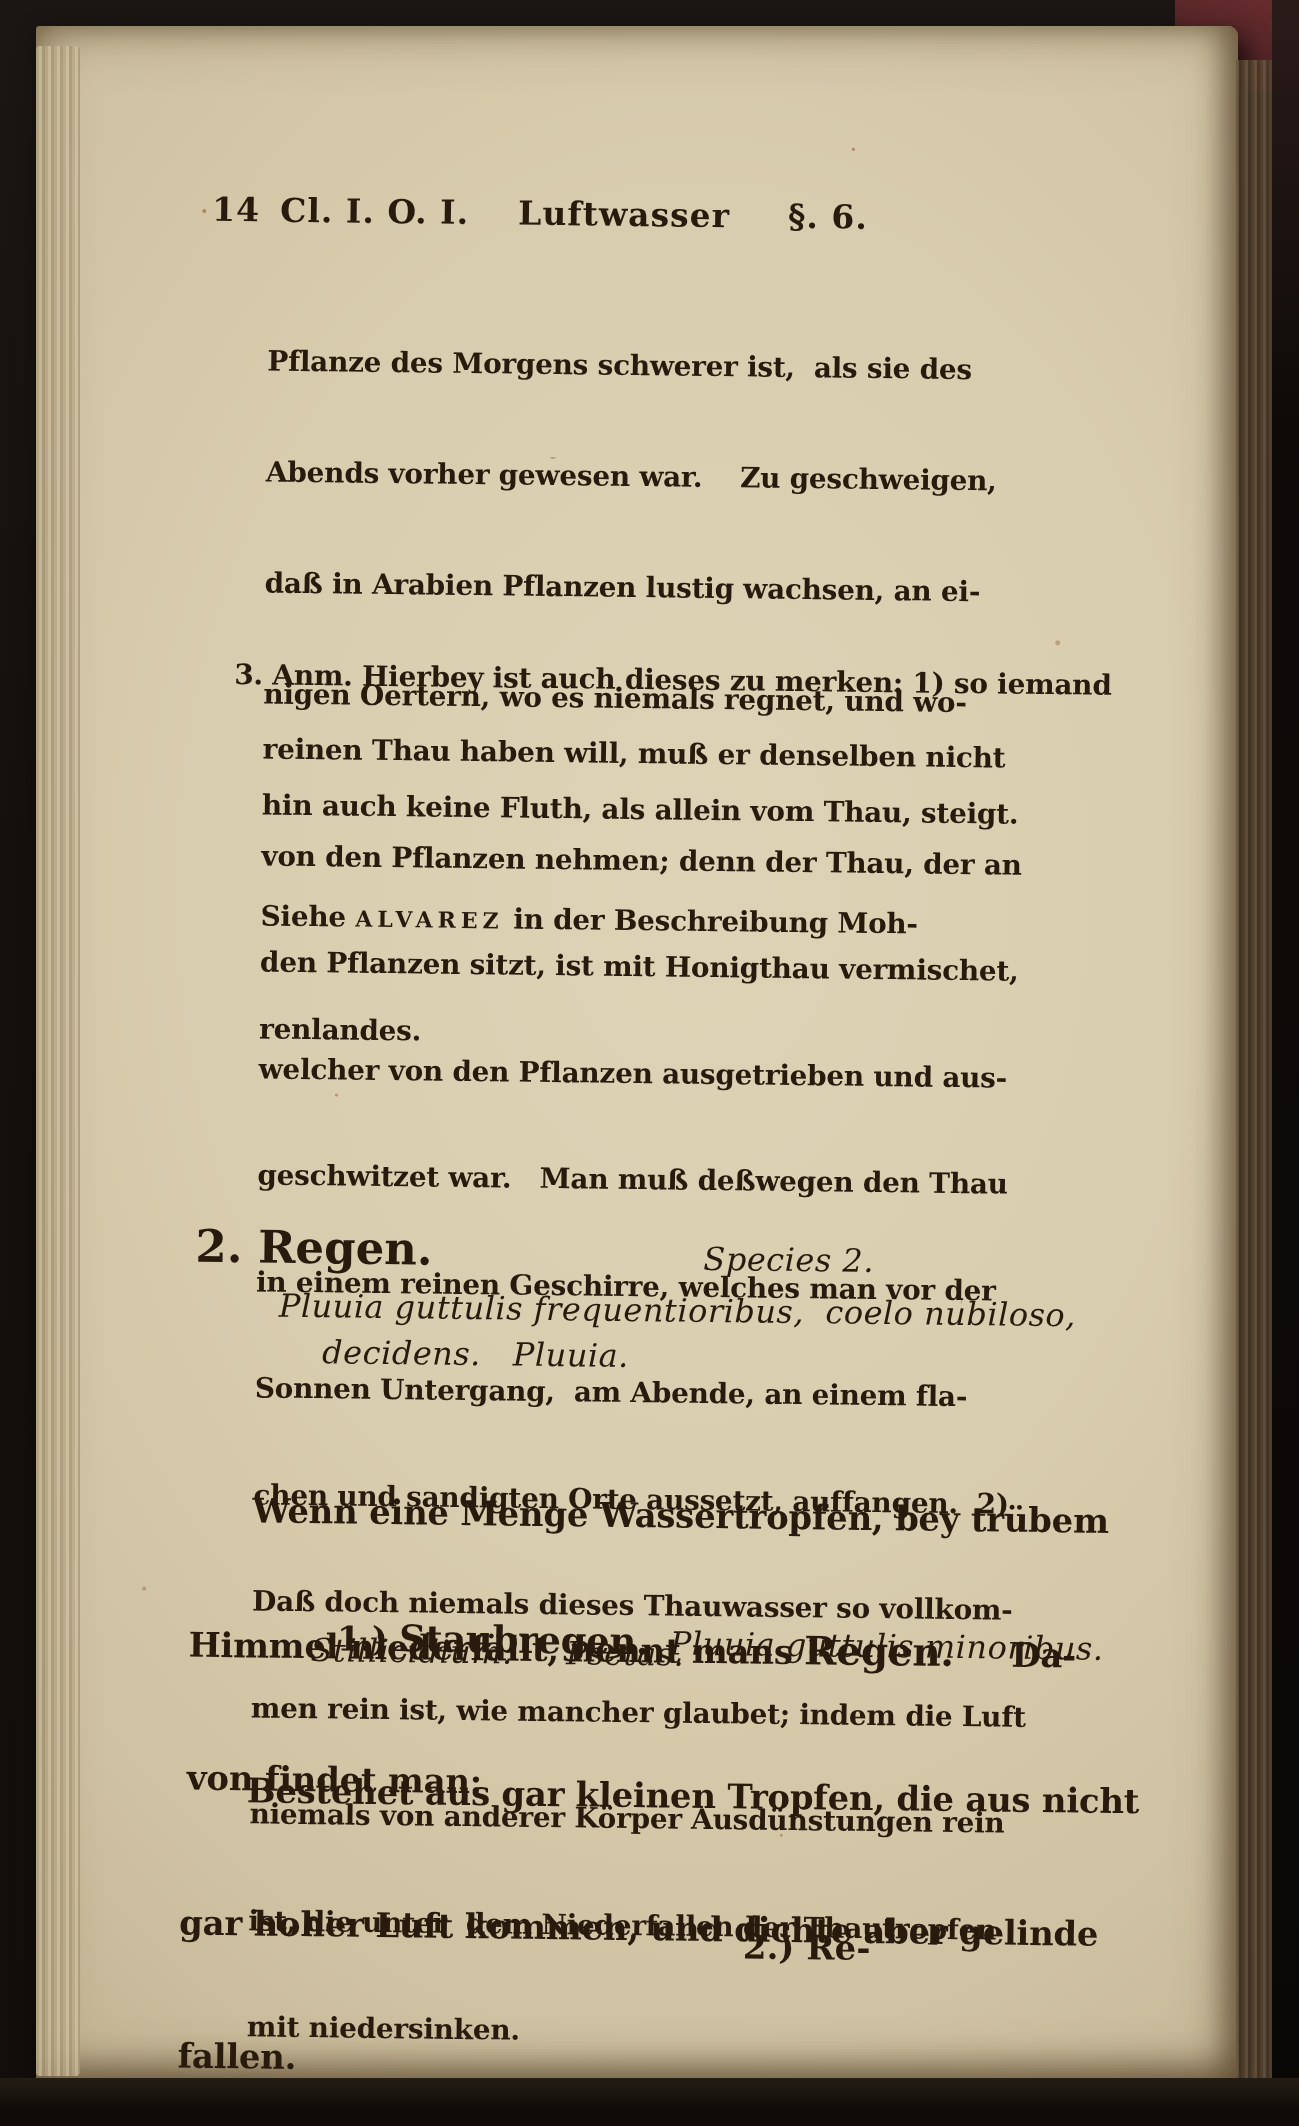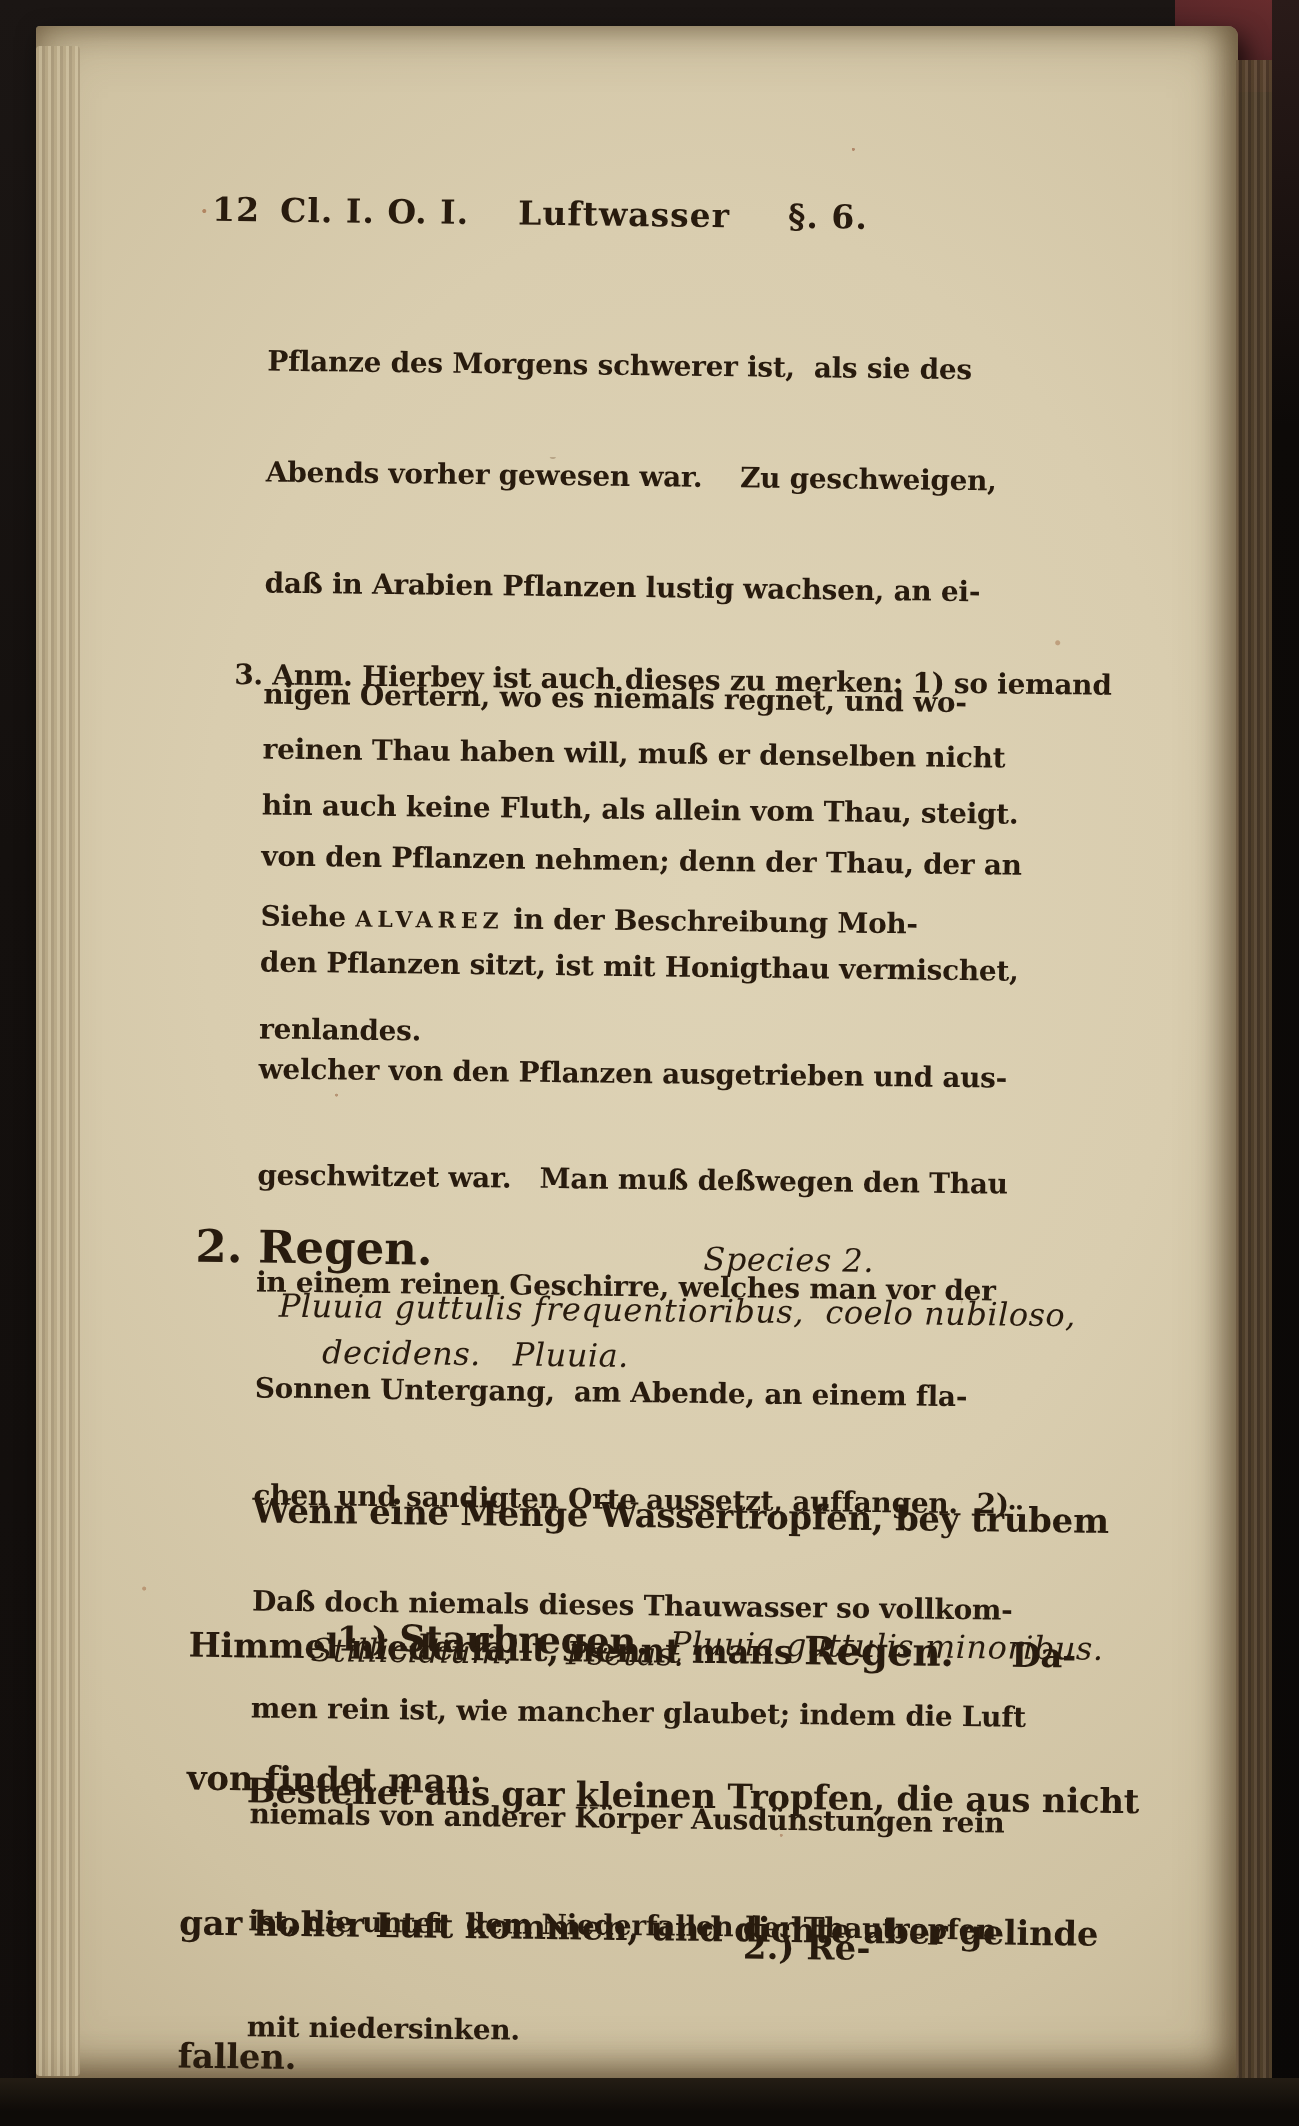--- a/index.html
+++ b/index.html
@@ -67,21 +67,21 @@
 <div class="page"></div>
 <div class="page-left-stack"></div>
 <div class="right-edge-stack"></div>
 <div class="right-dark"></div>
 <div class="bottom-shadow"></div>
 <div class="speckles"></div>
 
 <div class="content">
 
   <div>
-    <span class="abs hdr" style="left:176px;top:168px;">12</span>
+    <span class="abs hdr" style="left:176px;top:168px;">14</span>
     <span class="abs hdr" style="left:244px;top:168px;">Cl. I. O. I.</span>
     <span class="abs hdr" style="left:482px;top:168px;">Luftwasser</span>
     <span class="abs hdr" style="left:752px;top:168px;">§. 6.</span>
   </div>
 
   <div class="abs small-body" style="left:233px;top:250px;">
     <div class="ln">Pflanze des Morgens schwerer ist,  als sie des</div>
     <div class="ln">Abends vorher gewesen war.    Zu geschweigen,</div>
     <div class="ln">daß in Arabien Pflanzen lustig wachsen, an ei-</div>
     <div class="ln">nigen Oertern, wo es niemals regnet, und wo-</div>

